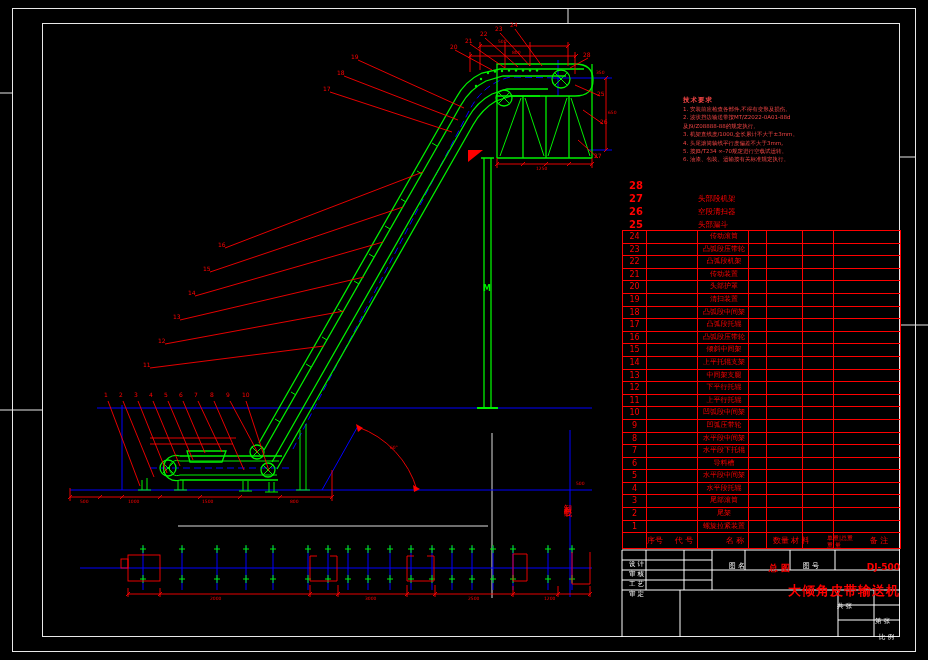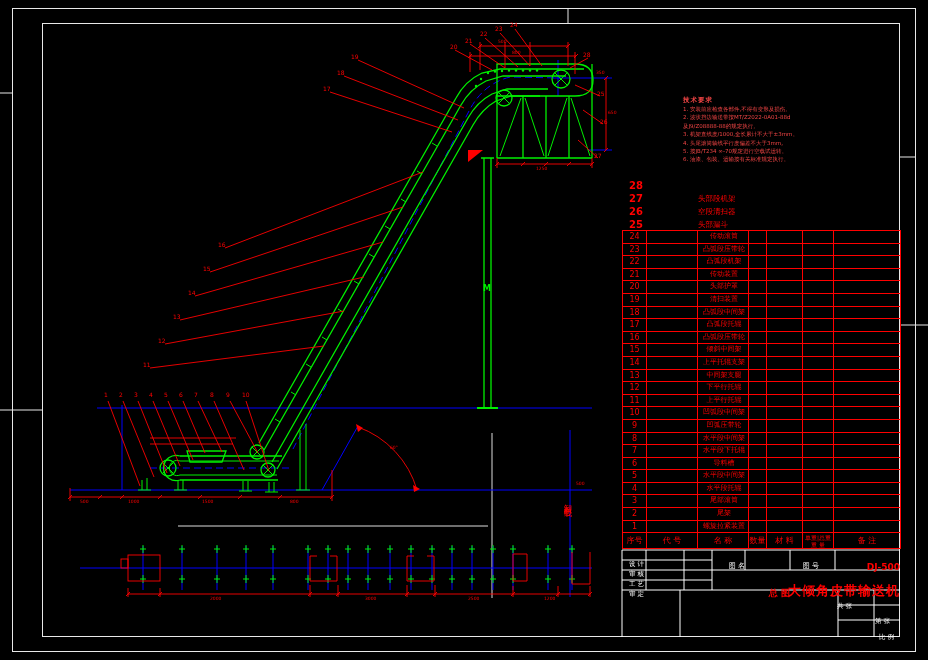--- a/index.html
+++ b/index.html
@@ -15,21 +15,21 @@
   #above-table{left:622px;top:179px;width:278px;}
   .ab-row{position:relative;height:13px;}
   .ab-no{position:absolute;left:7px;top:0;color:#ff0000;font-size:10px;font-weight:bold;line-height:13px;}
   .ab-name{position:absolute;left:76px;top:0;color:#ff0000;font-size:7.5px;line-height:13px;white-space:nowrap;}
   
   #parts-table{position:absolute;left:622px;top:230px;width:278px;border-collapse:collapse;table-layout:fixed;}
   #parts-table td{border:1px solid #ff0000;height:11.6px;line-height:11.6px;padding:0;color:#ff0000;
                   font-size:7px;text-align:center;overflow:visible;white-space:nowrap;}
   #parts-table td.no{font-size:8px;}
   #parts-table td.nm{text-align:center;padding-left:2px;}
-  #parts-table tfoot td{height:15px;line-height:15px;font-size:8px;}
+  #parts-table tfoot td{height:15px;line-height:15px;font-size:8px;padding-left:24px;}
   #parts-table tfoot td.wcell{line-height:7px;font-size:6px;}
   
   .tbtxt{position:absolute;color:#fff;font-size:6.5px;text-align:right;margin-top:8px;}
   .tbred{color:#ff0000;font-weight:bold;}
   
   .balloon{position:absolute;color:#ff0000;font-size:6px;line-height:6px;white-space:nowrap;}
   .dim{position:absolute;color:#ff0000;font-size:4.5px;line-height:5px;white-space:nowrap;}
   #vert-text{left:562px;top:498px;color:#ff0000;font-size:8px;letter-spacing:1px;
              writing-mode:vertical-rl;text-orientation:upright;line-height:10px;}
   #weld-mark{left:483px;top:284px;color:#00ef00;font-size:8px;font-weight:bold;}
@@ -514,21 +514,21 @@
       <path d="M680 590 V637 M838 590 V637 M874 590 V637"></path>
       <path d="M838 605 H900 M838 620 H900"></path>
     </g>
   </svg>
 
   <div class="tbtxt" style="left:624px;top:551.5px;width:20px;">设 计</div>
   <div class="tbtxt" style="left:624px;top:561.5px;width:20px;">审 核</div>
   <div class="tbtxt" style="left:624px;top:571.5px;width:20px;">工 艺</div>
   <div class="tbtxt" style="left:624px;top:581.5px;width:20px;">审 定</div>
   <div class="tbtxt" style="left:712px;top:553px;width:33px;font-size:7px;">图 名</div>
-  <div class="tbtxt tbred" style="left:745px;top:579px;width:45px;font-size:9px;">总  图</div>
+  <div class="tbtxt tbred" style="left:745px;top:554px;width:45px;font-size:9px;">总  图</div>
   <div class="tbtxt" style="left:790px;top:553px;width:29px;font-size:7px;">图 号</div>
   <div class="tbtxt tbred" style="left:835px;top:554px;width:65px;font-size:9px;">DJ-500</div>
   <div class="tbtxt tbred" style="left:712px;top:574px;width:188px;font-size:13px;letter-spacing:1px;">大倾角皮带输送机</div>
   <div class="tbtxt" style="left:792px;top:594px;width:60px;">共  张</div>
   <div class="tbtxt" style="left:838px;top:609px;width:52px;">第  张</div>
   <div class="tbtxt" style="left:838px;top:625px;width:56px;">比  例</div>
 
   <div id="vert-text" class="abs">卸料中心线</div>
   <div id="weld-mark" class="abs">M</div>
 

